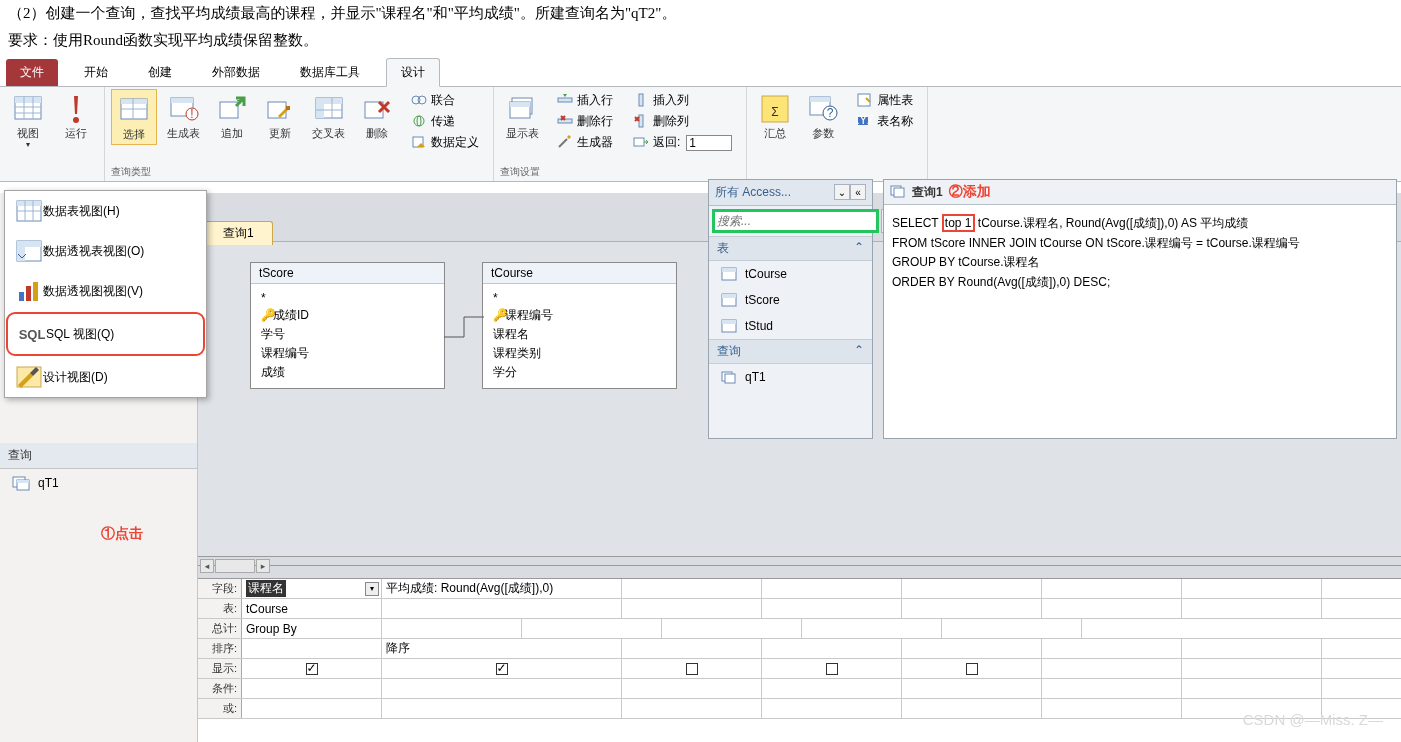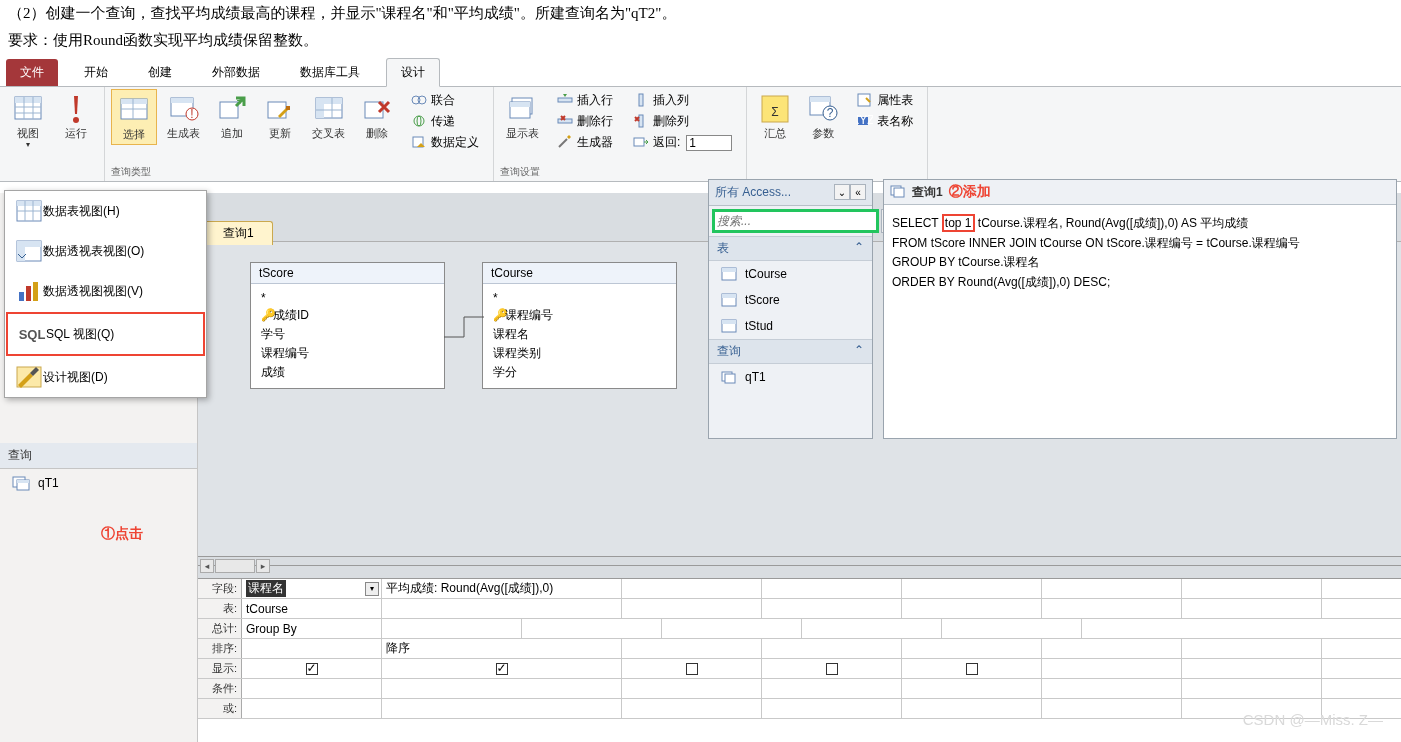--- a/index.html
+++ b/index.html
@@ -18,21 +18,21 @@
 .big-btn span{font-size:11px;color:#333;text-align:center;line-height:1.1}
 .big-btn.selected{background:#fdeeb3;border:1px solid #e8b44d}
 .small-row{display:flex;align-items:center;gap:4px;padding:1px 4px;cursor:pointer}
 .small-row .sic{width:16px;height:16px}
 .small-col{display:flex;flex-direction:column;gap:2px}
 .nav-pane{position:absolute;left:0;top:193px;width:198px;bottom:0;background:#f3f2f1;border-right:1px solid #c5c5c5}
 .nav-header{background:#e4e9ef;border-bottom:1px solid #c5c5c5;padding:4px 8px;font-size:12px;color:#333;display:flex;align-items:center}
 .nav-item{display:flex;align-items:center;gap:8px;padding:6px 12px;cursor:pointer}
 .view-menu{position:absolute;left:4px;top:190px;width:203px;background:#fff;border:1px solid #a5a5a5;box-shadow:2px 2px 6px rgba(0,0,0,0.3);z-index:50}
 .view-item{display:flex;align-items:center;padding:8px 10px;cursor:pointer}
-.view-item.hi{border:2px solid #e43;border-radius:0;margin:1px}
+.view-item.hi{border:2px solid #e43;border-radius:9px;margin:1px}
 .vm-ic{width:28px;height:24px;display:flex;align-items:center;justify-content:center}
 .ann1{position:absolute;left:96px;top:334px;color:#e43;font-size:14px;font-weight:bold}
 .main-area{position:absolute;left:198px;top:193px;right:0;bottom:0;background:#d9dde1}
 .query-tab{position:absolute;left:6px;top:28px;background:#fff4ce;border:1px solid #caa84e;border-bottom:none;padding:3px 18px;font-size:12px;border-radius:3px 3px 0 0;z-index:5}
 .design-surface{position:absolute;left:0;top:48px;right:0;height:315px;background:#dfe3e7;border-top:1px solid #b0b0b0;overflow:hidden}
 .table-box{position:absolute;background:#fff;border:1px solid #8a8a8a;width:195px}
 .table-title{background:#eef3fa;padding:3px 8px;border-bottom:1px solid #bcc6d4;font-size:12px}
 .table-body{padding:6px 10px}
 .table-body div{padding:1px 0;font-size:12px}
 .key-ic{display:inline-block;width:12px;color:#d4a017}

